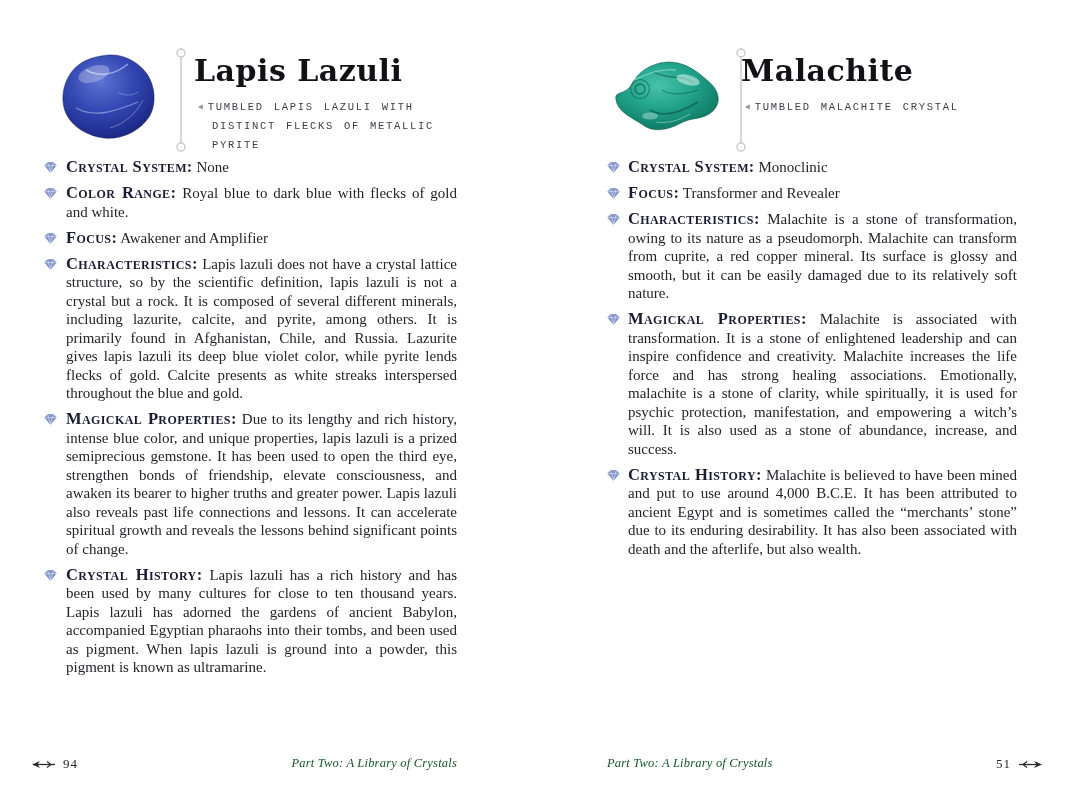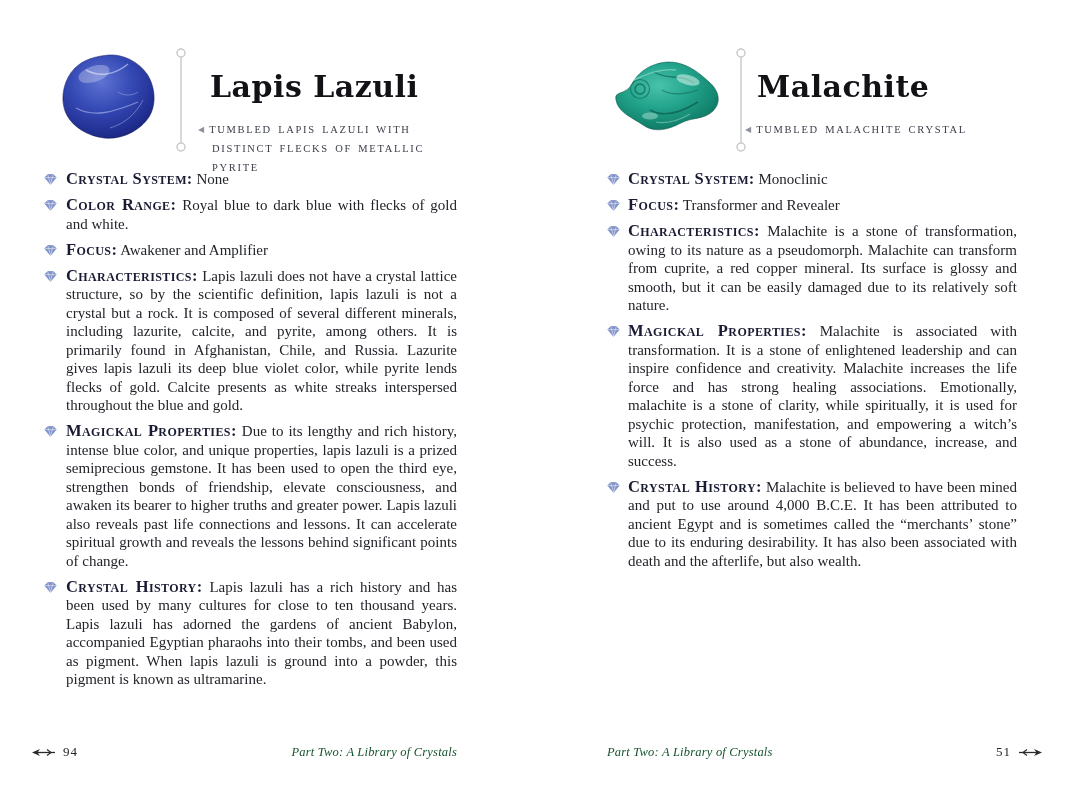--- a/index.html
+++ b/index.html
@@ -20,53 +20,53 @@
   .page-right .stone{left:3px;width:114px;height:80px;top:8px;}
   .rule{position:absolute;top:0;height:104px;width:12px;}
   .page-left .rule{left:131px;}
   .page-right .rule{left:128px;}
   .titleblock{position:absolute;top:6px;}
   .page-left .titleblock{left:150px;width:262px;}
   .page-right .titleblock{left:134px;width:268px;}
   .crystal-title{
     font-family:"DejaVu Serif", serif;
     font-size:30px;line-height:34px;font-weight:600;
-    letter-spacing:0.5px;color:#111116;margin:16px;
+    letter-spacing:0.5px;color:#111116;margin:0;
   }
   .caption{
     margin:9px 0 0 4px;font-size:10.5px;letter-spacing:1.7px;
     line-height:19px;color:#3b3d48;text-transform:uppercase;
-    padding-left:14px;text-indent:-14px;word-spacing:2px;
+    padding-left:14px;text-indent:-14px;word-spacing:2px;font-family:Liberation Mono, monospace;
   }
   .caption .marker{
     color:#8d929c;font-size:8px;letter-spacing:0;
     display:inline-block;text-indent:0;margin-right:5px;
     vertical-align:1px;
   }
 
   
-  .sections{list-style:none;margin:18px 0 0 0;padding:0;}
+  .sections{list-style:none;margin:6px 0 0 0;padding:0;}
   .section{
     position:relative;margin:0 0 7.5px 0;
     font-size:15px;line-height:18.5px;text-align:justify;
     hyphens:auto;-webkit-hyphens:auto;
   }
   .page-left .section{padding-left:22px;}
   .page-right .section{padding-left:21px;}
   .gem{position:absolute;left:0;top:4px;width:13px;height:11px;}
   .gem svg{display:block;}
   .attr-label{
     font-variant:small-caps;font-weight:600;font-size:16.5px;
     letter-spacing:0.4px;color:#191b33;
   }
 
   
   .footer{
-    position:absolute;bottom:40px;display:flex;
-    justify-content:space-between;align-items:center;
+    position:absolute;bottom:28px;display:flex;
+    justify-content:space-between;
   }
   .page-left .footer{left:32px;right:76px;}
   .page-right .footer{left:74px;right:24px;}
   .running{
     font-style:italic;font-size:12.5px;color:#14532d;letter-spacing:0.2px;
   }
   .pageno-group{display:flex;align-items:center;gap:7px;}
   .pageno{font-size:13px;color:#26262a;letter-spacing:1px;}
   .footer-arrow{display:block;}
   .flip{transform:scaleX(-1);}

